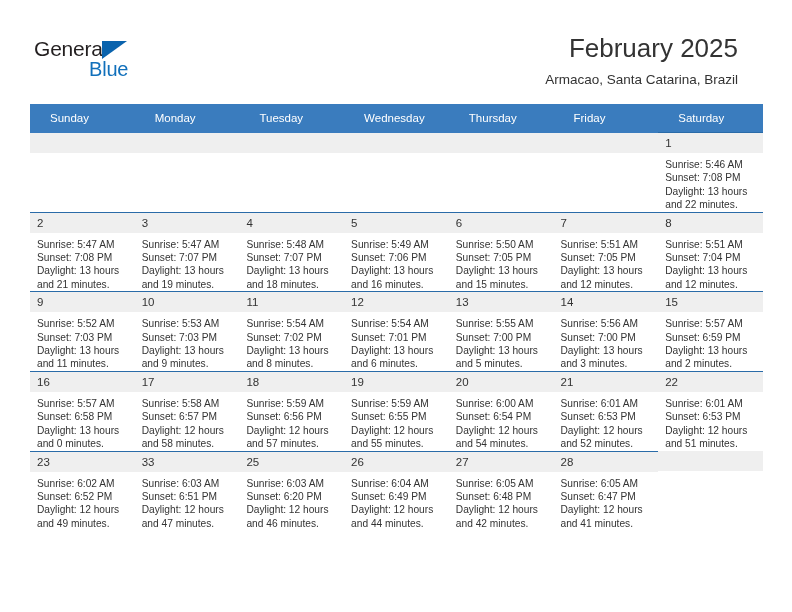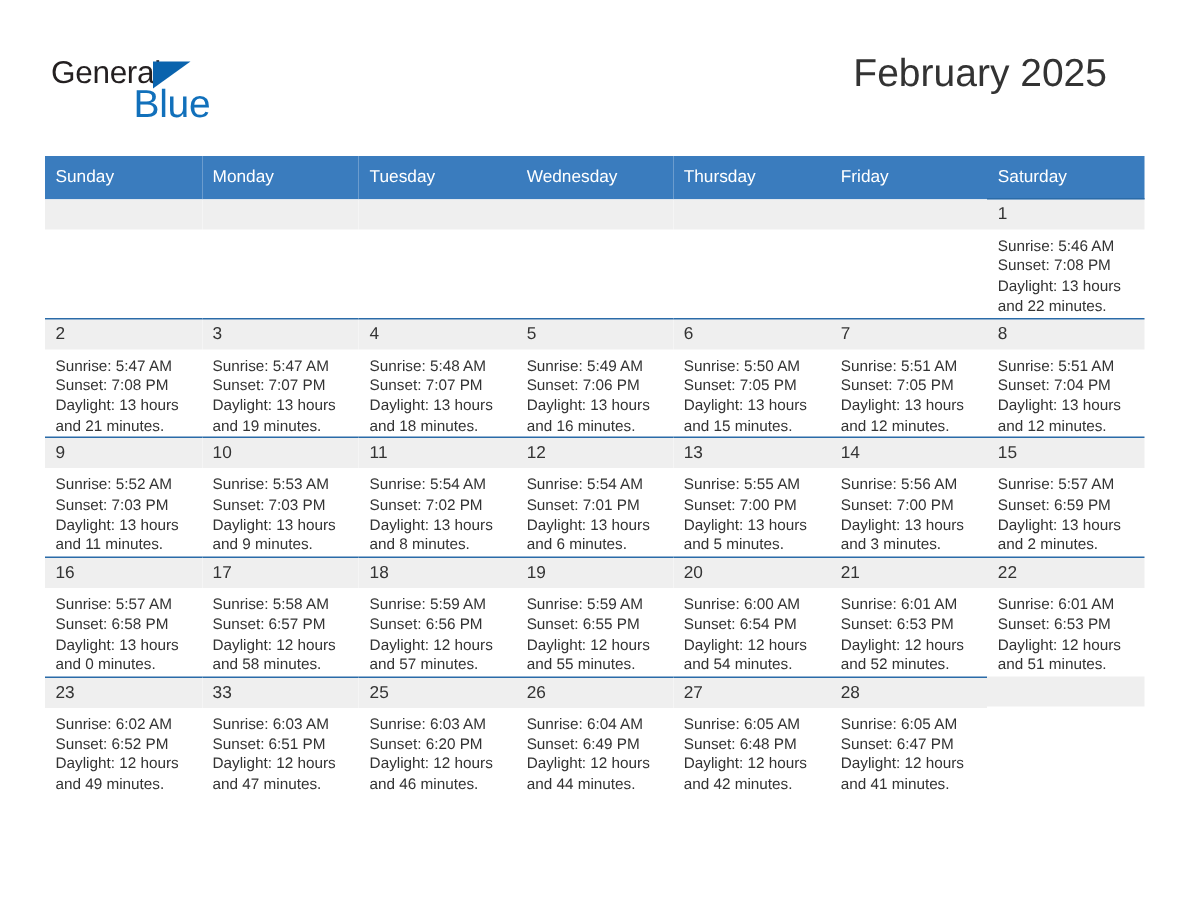--- a/index.html
+++ b/index.html
@@ -52,21 +52,21 @@
     top: 3px;
     width: 0;
     height: 0;
     border-left: 25px solid #0a63ad;
     border-bottom: 18px solid transparent;
   }
   .logo-blue {
     position: absolute;
     left: 55px;
     top: 20px;
-    font-size: 26px;
+    font-size: 20px;
     letter-spacing: -0.2px;
     color: #1170bb;
     line-height: 22px;
   }
 
   .title-block {
     position: absolute;
     right: 54px;
     top: 32px;
     text-align: right;
@@ -93,21 +93,21 @@
     width: 733px;
     border-collapse: collapse;
     table-layout: fixed;
   }
   .calendar th {
     background: #3a7cbe;
     color: #ffffff;
     font-size: 11.5px;
     font-weight: normal;
     text-align: left;
-    padding: 5px 0 5px 7px;
+    padding: 5px 0 5px 20px;
     height: 18px;
     border: none;
   }
   .calendar td {
     vertical-align: top;
     padding: 0;
     border-top: 1.6px solid #2a6ba8;
     height: 72px;
     background: #ffffff;
   }
@@ -148,20 +148,21 @@
   <div class="header">
 
     <div class="logo">
       <span class="logo-general">General</span>
       <span class="logo-triangle"></span>
       <span class="logo-blue">Blue</span>
     </div>
 
     <div class="title-block">
       <div class="cal-title">February 2025</div>
+      <div class="cal-subtitle">Armacao, Santa Catarina, Brazil</div>
     </div>
 
   </div>
 
   <table class="calendar">
     <thead>
       <tr>
         <th>Sunday</th>
         <th>Monday</th>
         <th>Tuesday</th>

